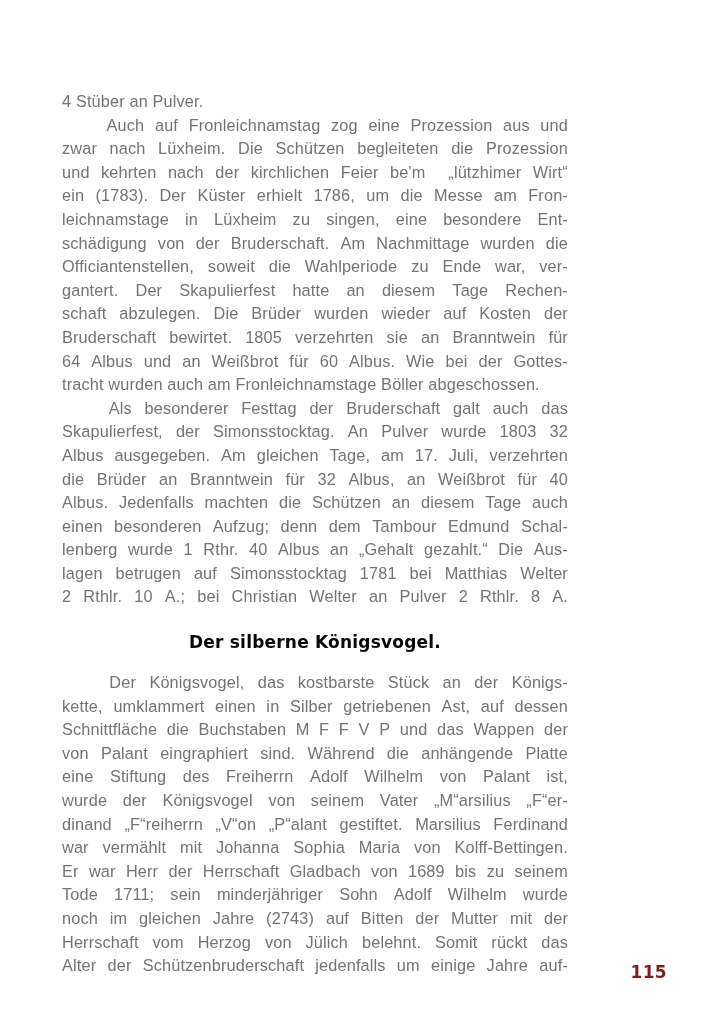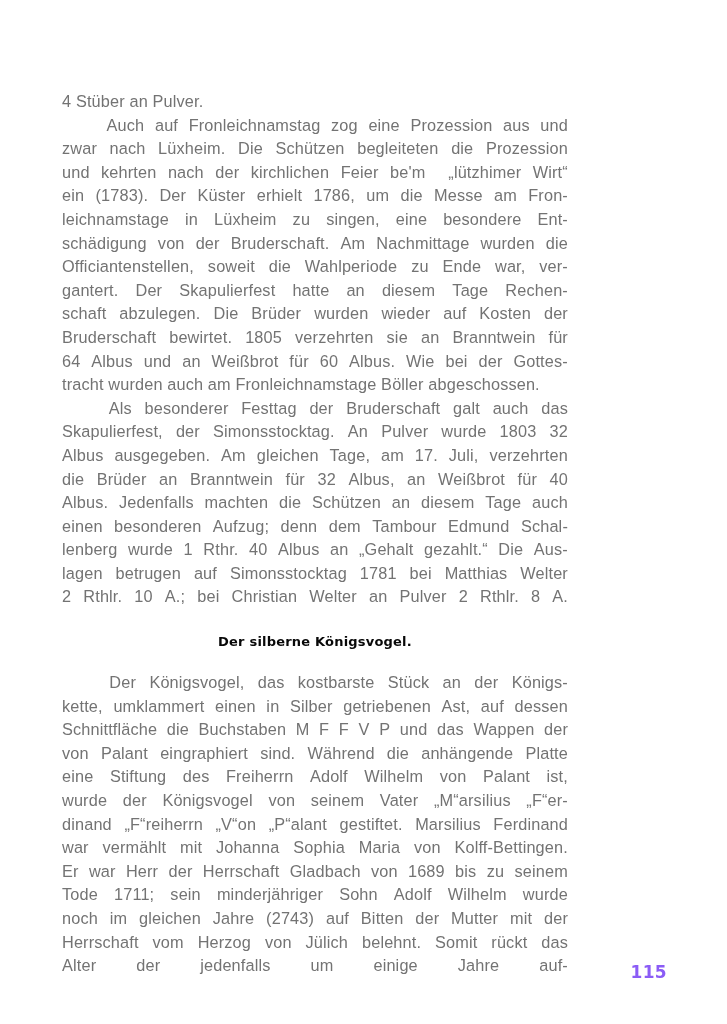--- a/index.html
+++ b/index.html
@@ -52,38 +52,38 @@
     content: "";
     display: inline-block;
     width: 34px;
     flex: 0 0 34px;
   }
 
   .section-heading {
     text-align: center;
     font-family: "DejaVu Sans", sans-serif;
     font-weight: bold;
-    font-size: 13px;
+    font-size: 17px;
     letter-spacing: 0.2px;
     color: #080808;
     margin-top: 21px;
     margin-bottom: 17px;
     height: 24px;
     line-height: 24px;
   }
 
   .page-number {
     position: absolute;
     right: 60px;
     top: 962px;
     font-family: "DejaVu Sans", sans-serif;
     font-weight: bold;
     font-size: 17px;
     letter-spacing: 0.3px;
-    color: #8b5cf6;
+    color: #7f1d1d;
   }
 </style>
 </head>
 <body>
 
 <div class="page">
 
   <div class="text-column" id="text-column">
       <div>
         <div class="line ragged"><span class="w">4 Stüber an Pulver.</span></div>
@@ -120,19 +120,19 @@
         <div class="line"><span class="w">Schnittfläche</span><span class="w">die</span><span class="w">Buchstaben</span><span class="w">M</span><span class="w">F</span><span class="w">F</span><span class="w">V</span><span class="w">P</span><span class="w">und</span><span class="w">das</span><span class="w">Wappen</span><span class="w">der</span></div>
         <div class="line"><span class="w">von</span><span class="w">Palant</span><span class="w">eingraphiert</span><span class="w">sind.</span><span class="w">Während</span><span class="w">die</span><span class="w">anhängende</span><span class="w">Platte</span></div>
         <div class="line"><span class="w">eine</span><span class="w">Stiftung</span><span class="w">des</span><span class="w">Freiherrn</span><span class="w">Adolf</span><span class="w">Wilhelm</span><span class="w">von</span><span class="w">Palant</span><span class="w">ist,</span></div>
         <div class="line"><span class="w">wurde</span><span class="w">der</span><span class="w">Königsvogel</span><span class="w">von</span><span class="w">seinem</span><span class="w">Vater</span><span class="w">„M“arsilius</span><span class="w">„F“er-</span></div>
         <div class="line"><span class="w">dinand</span><span class="w">„F“reiherrn</span><span class="w">„V“on</span><span class="w">„P“alant</span><span class="w">gestiftet.</span><span class="w">Marsilius</span><span class="w">Ferdinand</span></div>
         <div class="line"><span class="w">war</span><span class="w">vermählt</span><span class="w">mit</span><span class="w">Johanna</span><span class="w">Sophia</span><span class="w">Maria</span><span class="w">von</span><span class="w">Kolff-Bettingen.</span></div>
         <div class="line"><span class="w">Er</span><span class="w">war</span><span class="w">Herr</span><span class="w">der</span><span class="w">Herrschaft</span><span class="w">Gladbach</span><span class="w">von</span><span class="w">1689</span><span class="w">bis</span><span class="w">zu</span><span class="w">seinem</span></div>
         <div class="line"><span class="w">Tode</span><span class="w">1711;</span><span class="w">sein</span><span class="w">minderjähriger</span><span class="w">Sohn</span><span class="w">Adolf</span><span class="w">Wilhelm</span><span class="w">wurde</span></div>
         <div class="line"><span class="w">noch</span><span class="w">im</span><span class="w">gleichen</span><span class="w">Jahre</span><span class="w">(2743)</span><span class="w">auf</span><span class="w">Bitten</span><span class="w">der</span><span class="w">Mutter</span><span class="w">mit</span><span class="w">der</span></div>
         <div class="line"><span class="w">Herrschaft</span><span class="w">vom</span><span class="w">Herzog</span><span class="w">von</span><span class="w">Jülich</span><span class="w">belehnt.</span><span class="w">Somit</span><span class="w">rückt</span><span class="w">das</span></div>
-        <div class="line"><span class="w">Alter</span><span class="w">der</span><span class="w">jedenfalls</span><span class="w">um</span><span class="w">einige</span><span class="w">Jahre</span><span class="w">auf-</span></div>
+        <div class="line"><span class="w">Alter</span><span class="w">der</span><span class="w">Schützenbruderschaft</span><span class="w">jedenfalls</span><span class="w">um</span><span class="w">einige</span><span class="w">Jahre</span><span class="w">auf-</span></div>
       </div>
     </div>
 
   <div class="page-number">115</div>
 
 </div>
 
 </body></html>

